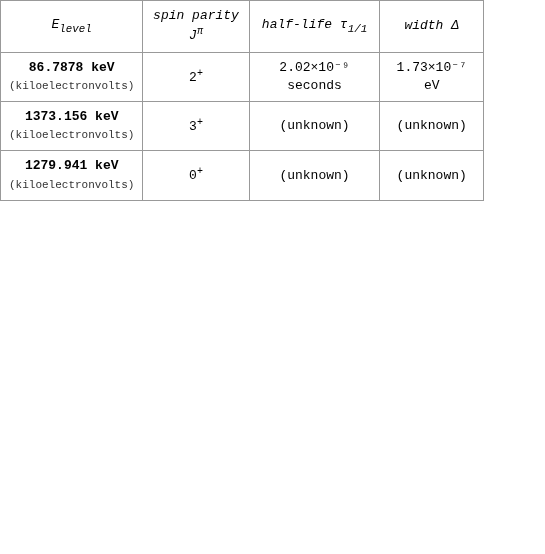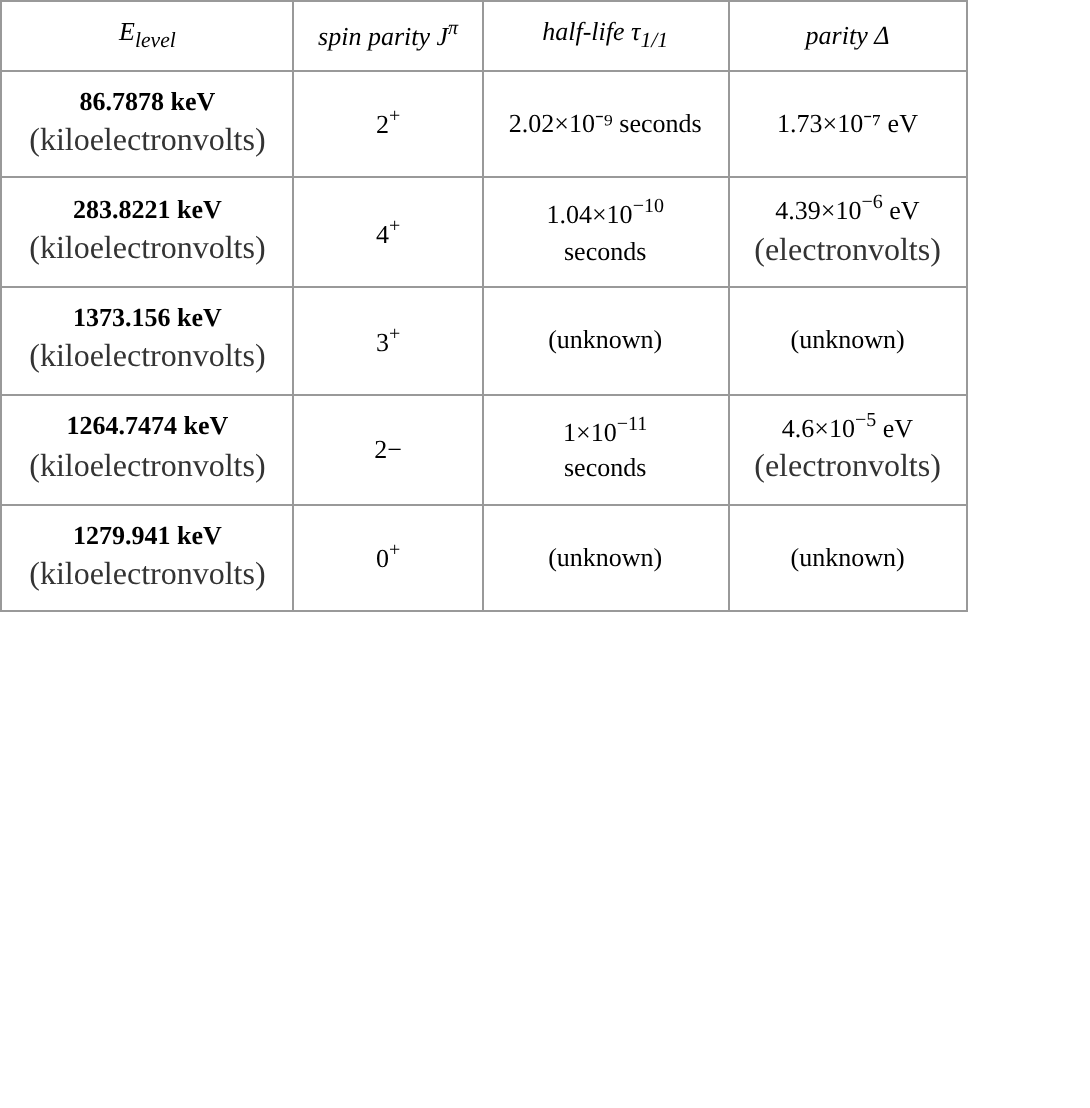--- a/index.html
+++ b/index.html
@@ -6,39 +6,40 @@
     body {
       font-family: serif;
       font-size: 13px;
       background: #fff;
       width: 545px;
       min-height: 554px;
     }
     table {
       width: 484px;
       border-collapse: collapse;
+      font-family: Liberation Mono, monospace;
     }
     th, td {
       border: 1px solid #999;
       padding: 6px 8px;
       text-align: center;
       vertical-align: middle;
       line-height: 1.4;
     }
     th {
       background: #fff;
       font-weight: normal;
       font-style: italic;
     }
     td:first-child {
       text-align: center;
     }
     .unit {
       font-style: normal;
-      font-size: 16px;
+      font-size: 11px;
       color: #333;
     }
     sup {
       font-size: 10px;
     }
   </style>
 </head>
 <body>
 
 <table>
@@ -47,48 +48,36 @@
       <th>
         <i>E</i><sub>level</sub>
       </th>
       <th>
         spin parity <i>J</i><sup>π</sup>
       </th>
       <th>
         half-life <i>τ</i><sub>1/1</sub>
       </th>
       <th>
-        parity Δ
+        width Δ
       </th>
     </tr>
   </thead>
   <tbody id="table-body">
   <tr>
         <td><strong>86.7878 keV</strong><br><span class="unit">(kiloelectronvolts)</span></td>
         <td>2<sup>+</sup></td>
         <td>2.02×10⁻⁹ seconds</td>
         <td>1.73×10⁻⁷ eV</td>
       </tr>
       <tr>
-        <td><strong>283.8221 keV</strong><br><span class="unit">(kiloelectronvolts)</span></td>
-        <td>4<sup>+</sup></td>
-        <td>1.04×10<sup>−10</sup><br>seconds</td>
-        <td>4.39×10<sup>−6</sup> eV<br><span class="unit">(electronvolts)</span></td>
-      </tr>
-      <tr>
         <td><strong>1373.156 keV</strong><br><span class="unit">(kiloelectronvolts)</span></td>
         <td>3<sup>+</sup></td>
         <td>(unknown)</td>
         <td>(unknown)</td>
-      </tr>
-      <tr>
-        <td><strong>1264.7474 keV</strong><br><span class="unit">(kiloelectronvolts)</span></td>
-        <td>2−</td>
-        <td>1×10<sup>−11</sup><br>seconds</td>
-        <td>4.6×10<sup>−5</sup> eV<br><span class="unit">(electronvolts)</span></td>
       </tr>
       <tr>
         <td><strong>1279.941 keV</strong><br><span class="unit">(kiloelectronvolts)</span></td>
         <td>0<sup>+</sup></td>
         <td>(unknown)</td>
         <td>(unknown)</td>
       </tr>
     </tbody>
 </table>
 

